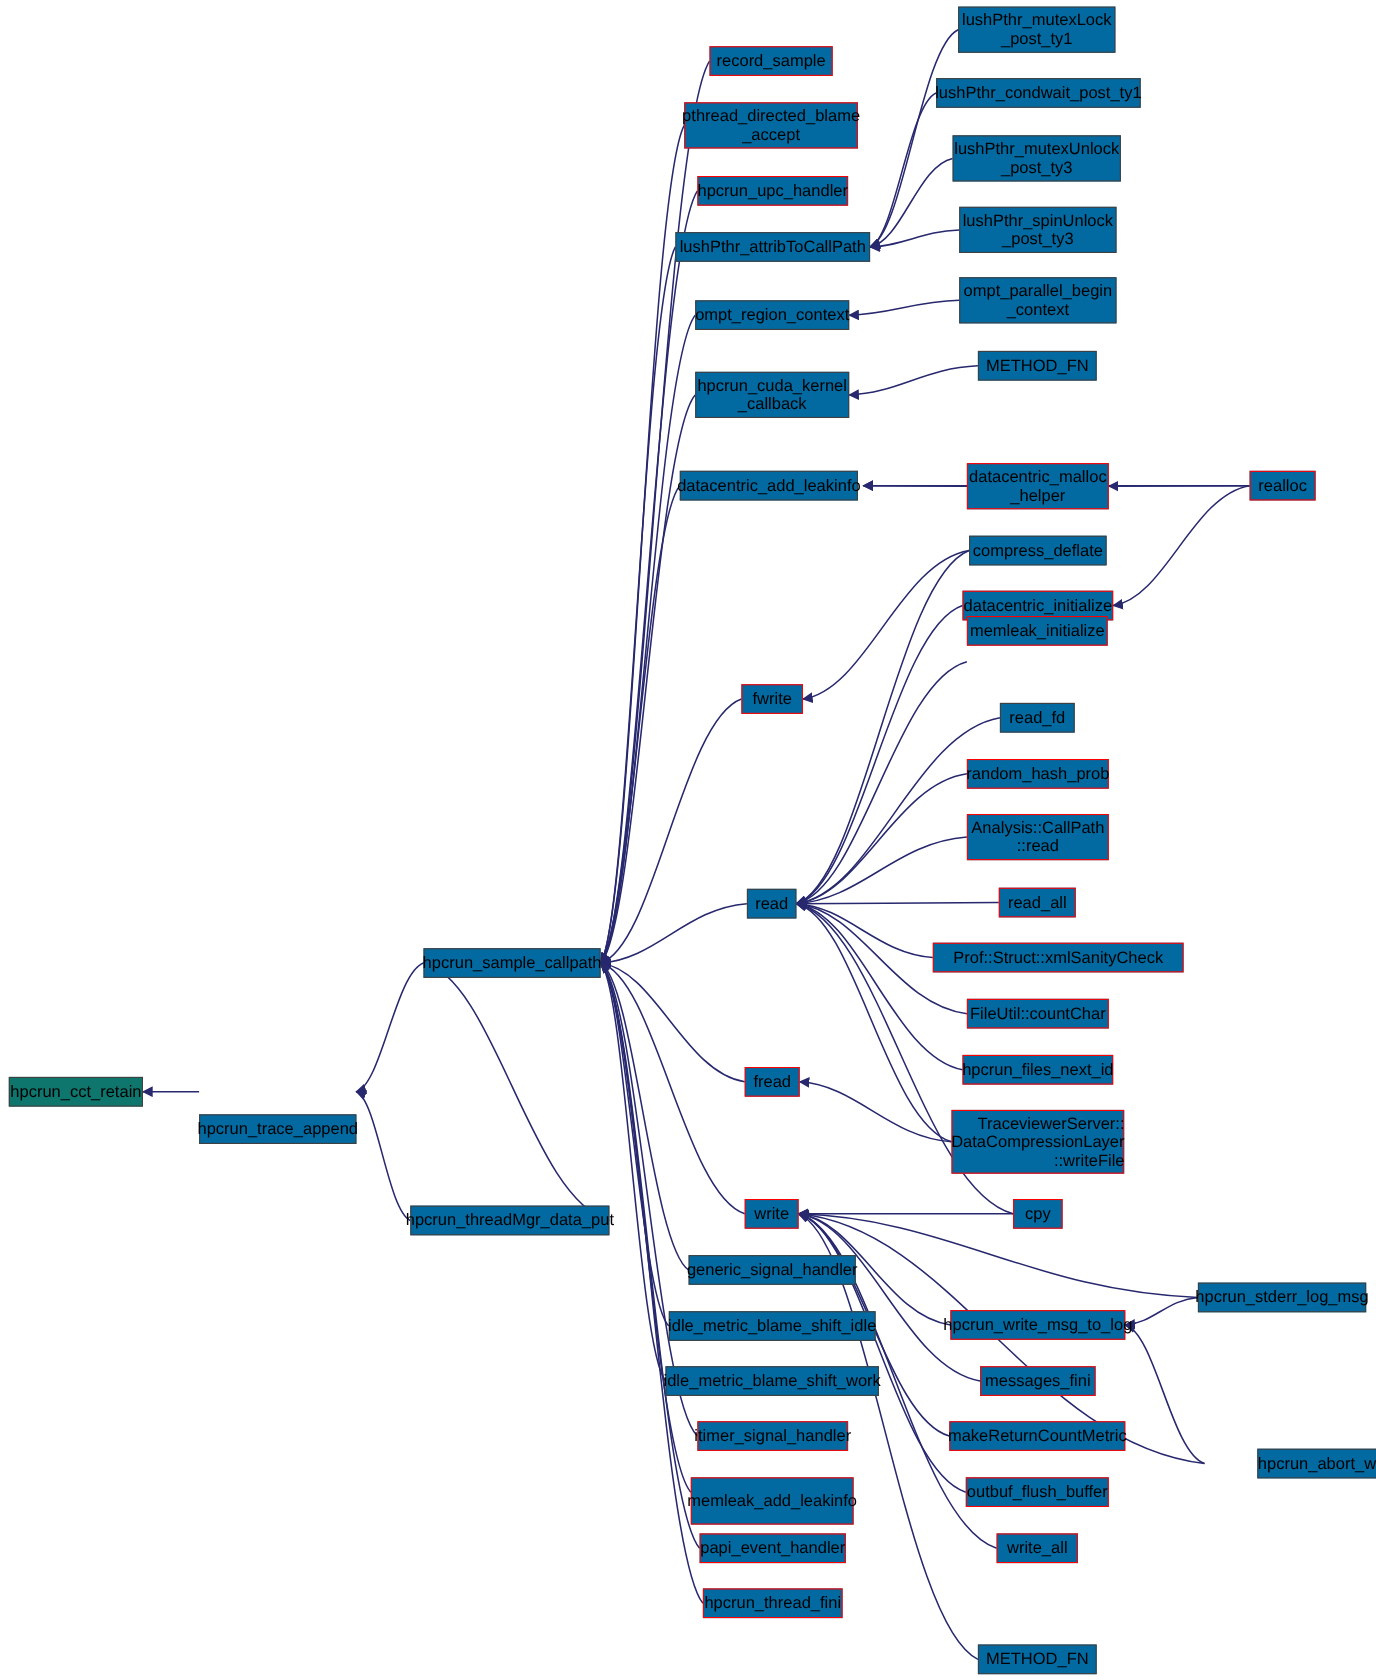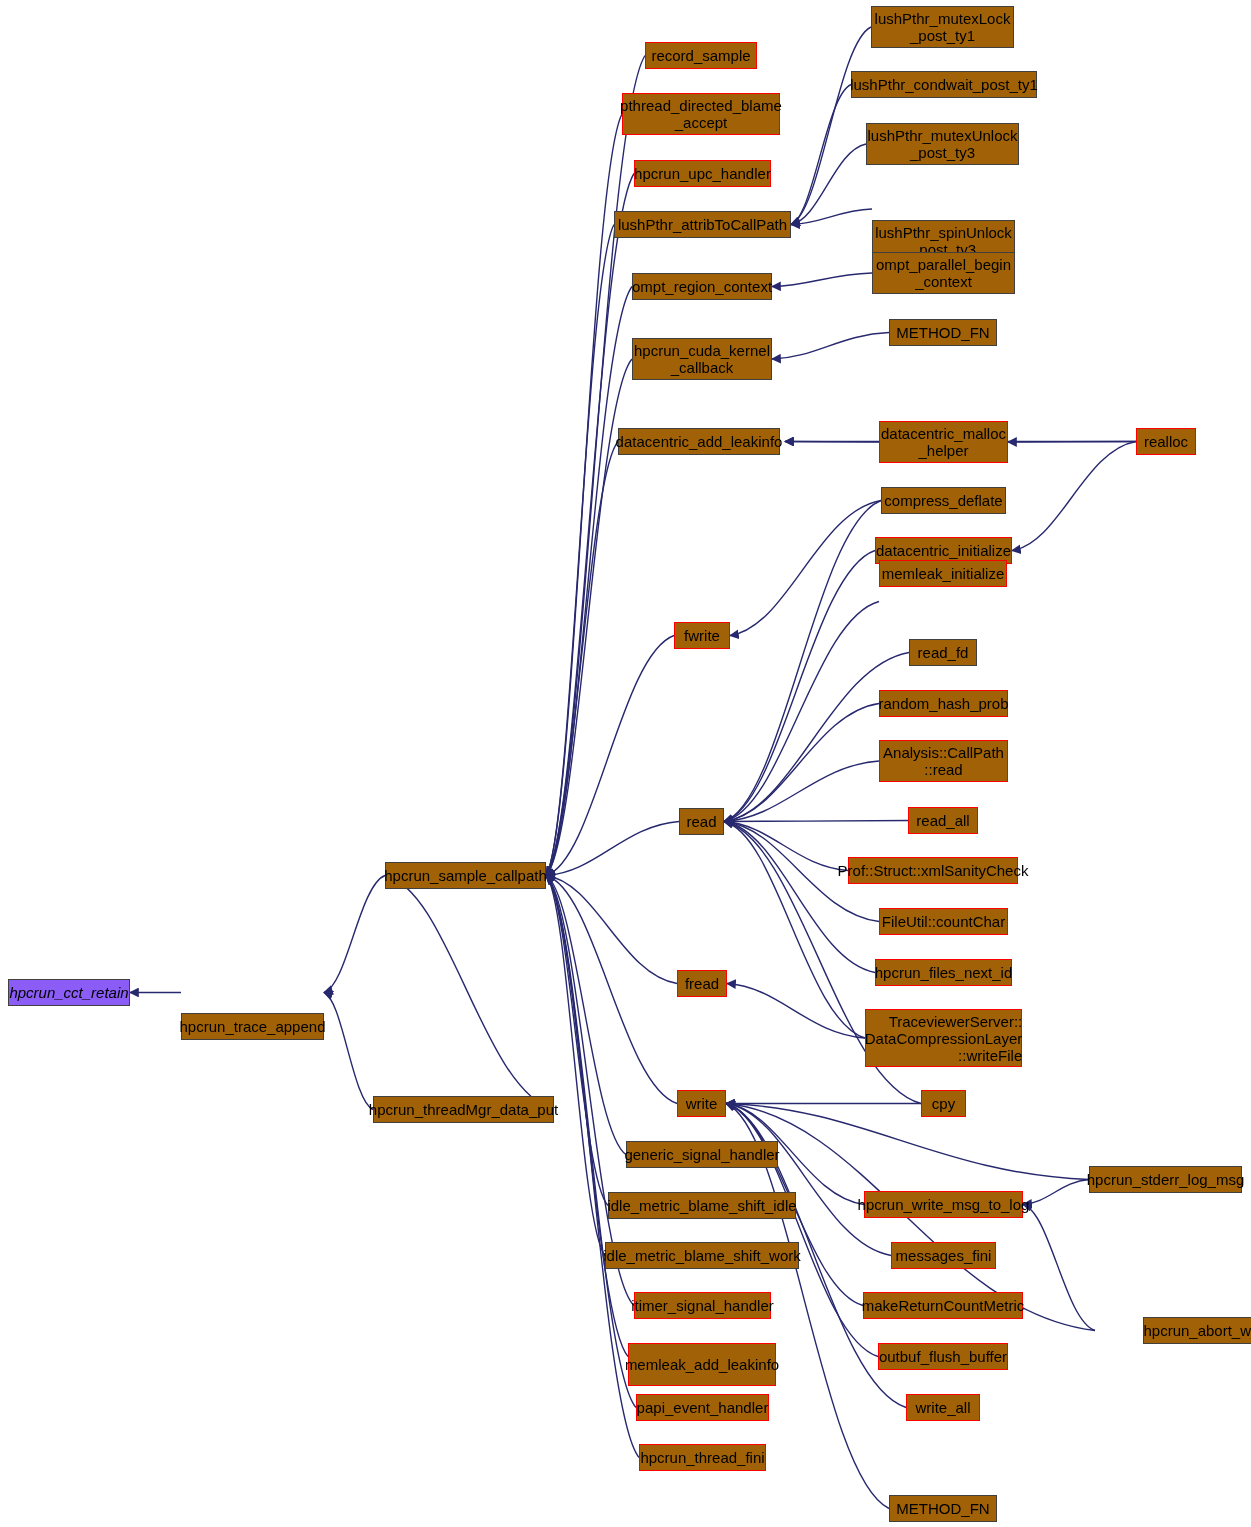--- a/index.html
+++ b/index.html
@@ -24,36 +24,35 @@
     height: 1527px;
     pointer-events: none;
   }
   .node {
     position: absolute;
     box-sizing: border-box;
     display: flex;
     align-items: center;
     justify-content: center;
     text-align: center;
-    background: #a16207;
+    background: #0369a1;
     border: 1px solid #404040;
     color: #000000;
     font-size: 15px;
     line-height: 17px;
     white-space: pre-line;
     letter-spacing: 0px;
     z-index: 5;
   }
   .node.red {
     border-color: #ff0000;
   }
   .node.filled {
-    background: #8b5cf6;
+    background: #0f766e;
     border-color: #404040;
-    font-style: italic;
   }
   .node-label {
     display: block;
     padding: 0 4px;
     white-space: pre-line;
   }
 </style>
 </head>
 <body>
 
@@ -147,37 +146,37 @@
       <div class="node" style="left: 605px; top: 1242px; width: 194px; height: 27px;"><span class="node-label">idle_metric_blame_shift_work</span></div>
       <div class="node red" style="left: 634px; top: 1292px; width: 137px; height: 27px;"><span class="node-label">itimer_signal_handler</span></div>
       <div class="node red" style="left: 628px; top: 1343px; width: 148px; height: 43px;"><span class="node-label">memleak_add_leakinfo</span></div>
       <div class="node red" style="left: 636px; top: 1394px; width: 133px; height: 27px;"><span class="node-label">papi_event_handler</span></div>
       <div class="node red" style="left: 639px; top: 1444px; width: 127px; height: 27px;"><span class="node-label">hpcrun_thread_fini</span></div>
       <div class="node" style="left: 871px; top: 6px; width: 143px; height: 42px;"><span class="node-label">lushPthr_mutexLock
 _post_ty1</span></div>
       <div class="node" style="left: 851px; top: 71px; width: 186px; height: 27px;"><span class="node-label">lushPthr_condwait_post_ty1</span></div>
       <div class="node" style="left: 866px; top: 123px; width: 153px; height: 42px;"><span class="node-label">lushPthr_mutexUnlock
 _post_ty3</span></div>
-      <div class="node" style="left: 872px; top: 188px; width: 143px; height: 42px; margin-top: 32px;"><span class="node-label">lushPthr_spinUnlock
+      <div class="node" style="left: 872px; top: 188px; width: 143px; height: 42px;"><span class="node-label">lushPthr_spinUnlock
 _post_ty3</span></div>
       <div class="node" style="left: 872px; top: 252px; width: 143px; height: 42px;"><span class="node-label">ompt_parallel_begin
 _context</span></div>
       <div class="node" style="left: 889px; top: 319px; width: 108px; height: 27px;"><span class="node-label">METHOD_FN</span></div>
       <div class="node red" style="left: 879px; top: 421px; width: 129px; height: 42px;"><span class="node-label">datacentric_malloc
 _helper</span></div>
       <div class="node red" style="left: 1136px; top: 428px; width: 60px; height: 27px;"><span class="node-label">realloc</span></div>
       <div class="node" style="left: 881px; top: 487px; width: 125px; height: 27px;"><span class="node-label">compress_deflate</span></div>
       <div class="node red" style="left: 875px; top: 537px; width: 137px; height: 27px;"><span class="node-label">datacentric_initialize</span></div>
       <div class="node red" style="left: 879px; top: 560px; width: 128px; height: 27px;"><span class="node-label">memleak_initialize</span></div>
       <div class="node" style="left: 909px; top: 639px; width: 68px; height: 27px;"><span class="node-label">read_fd</span></div>
       <div class="node red" style="left: 879px; top: 690px; width: 129px; height: 27px;"><span class="node-label">random_hash_prob</span></div>
       <div class="node red" style="left: 879px; top: 740px; width: 129px; height: 42px;"><span class="node-label">Analysis::CallPath
 ::read</span></div>
       <div class="node red" style="left: 908px; top: 807px; width: 70px; height: 27px;"><span class="node-label">read_all</span></div>
-      <div class="node red" style="left: 848px; top: 857px; width: 170px; height: 27px;"><span class="node-label">Prof::Struct::xmlSanityCheck</span></div>
+      <div class="node red" style="left: 848px; top: 857px; width: 228px; height: 27px;"><span class="node-label">Prof::Struct::xmlSanityCheck</span></div>
       <div class="node red" style="left: 879px; top: 908px; width: 129px; height: 27px;"><span class="node-label">FileUtil::countChar</span></div>
       <div class="node red" style="left: 875px; top: 959px; width: 137px; height: 27px;"><span class="node-label">hpcrun_files_next_id</span></div>
       <div class="node red" style="left: 865px; top: 1009px; width: 157px; height: 58px; text-align: right;"><span class="node-label">TraceviewerServer::
 DataCompressionLayer
 ::writeFile</span></div>
       <div class="node red" style="left: 921px; top: 1090px; width: 45px; height: 27px;"><span class="node-label">cpy</span></div>
       <div class="node red" style="left: 864px; top: 1191px; width: 159px; height: 27px;"><span class="node-label">hpcrun_write_msg_to_log</span></div>
       <div class="node red" style="left: 891px; top: 1242px; width: 105px; height: 27px;"><span class="node-label">messages_fini</span></div>
       <div class="node red" style="left: 863px; top: 1292px; width: 160px; height: 27px;"><span class="node-label">makeReturnCountMetric</span></div>
       <div class="node red" style="left: 878px; top: 1343px; width: 130px; height: 27px;"><span class="node-label">outbuf_flush_buffer</span></div>

